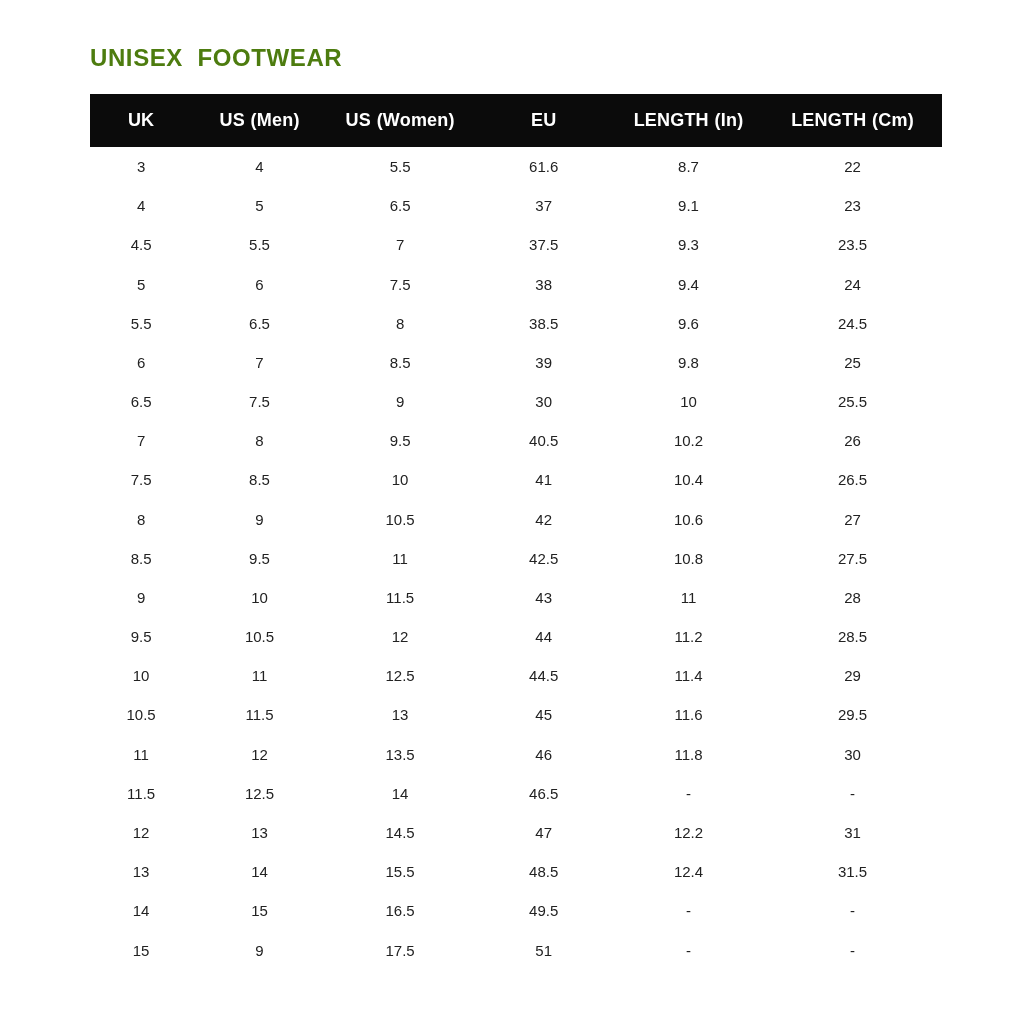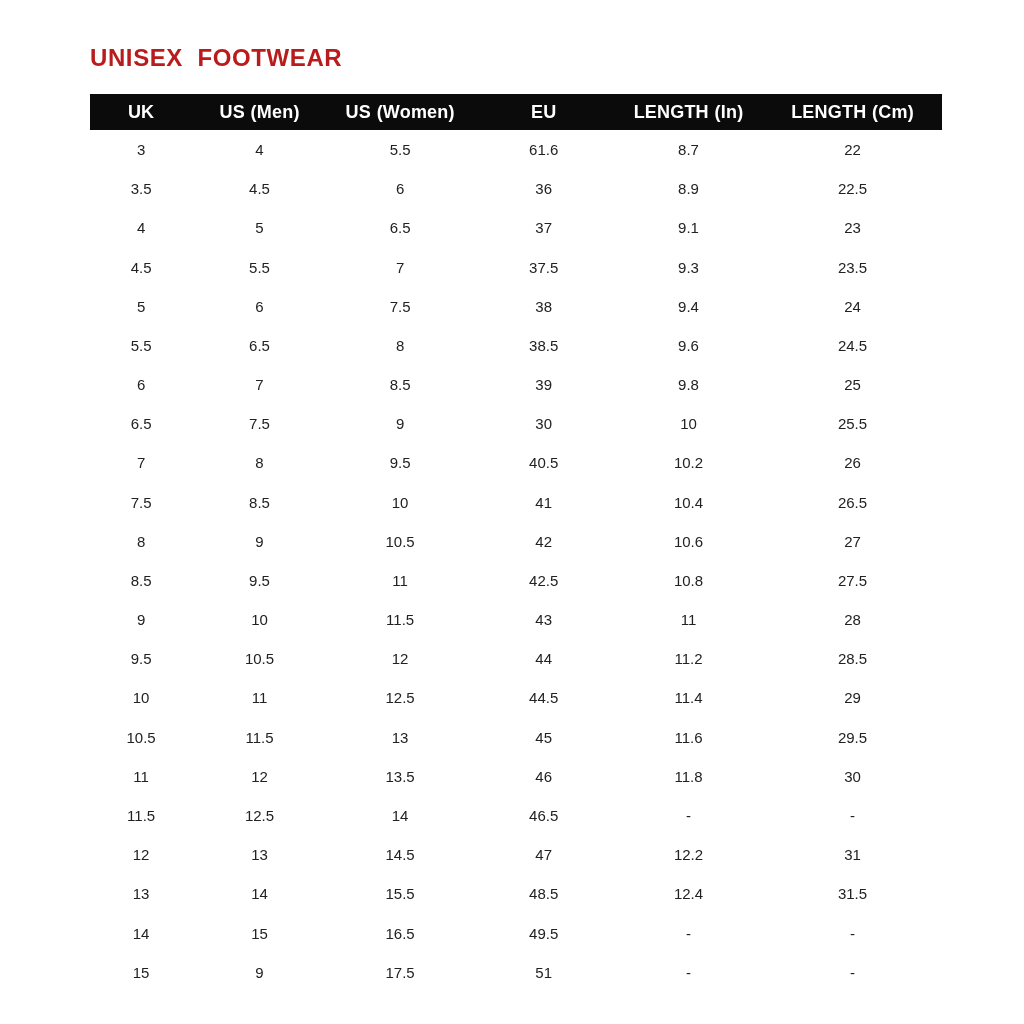--- a/index.html
+++ b/index.html
@@ -29,40 +29,40 @@
     font-weight:700;
     letter-spacing:0.8px;
     color:#111111;
   }
   .title{
     margin:20px 0 12px 0;
     font-size:24px;
     line-height:1;
     font-weight:700;
     letter-spacing:0.6px;
-    color:#b91c1c;
+    color:#4d7c0f;
     white-space:pre; 
   }
   table.size-table{
     margin-top:24px;
     width:100%;
     border-collapse:collapse;
     table-layout:fixed;
   }
   thead tr{
     background:var(--header-bg);
     height:36px;
   }
   th{
     color:var(--header-text);
     font-size:18px;
     font-weight:400;
     text-align:center;
     vertical-align:middle;
-    padding:7px;
+    padding:16px;
     white-space:nowrap;
     letter-spacing:0.2px;
   }
   th .hb{font-weight:700;}
   th .hn{font-weight:700;margin-left:0.32em;}
   th .hn:empty{display:none;margin-left:0;}
   tbody td{
     height:39.18px;
     text-align:center;
     vertical-align:middle;
@@ -112,28 +112,20 @@
     <tbody>
         <tr>
           <td>3</td>
           <td>4</td>
           <td>5.5</td>
           <td>61.6</td>
           <td>8.7</td>
           <td>22</td>
         </tr>
         <tr>
-          <td>3.5</td>
-          <td>4.5</td>
-          <td>6</td>
-          <td>36</td>
-          <td>8.9</td>
-          <td>22.5</td>
-        </tr>
-        <tr>
           <td>4</td>
           <td>5</td>
           <td>6.5</td>
           <td>37</td>
           <td>9.1</td>
           <td>23</td>
         </tr>
         <tr>
           <td>4.5</td>
           <td>5.5</td>

